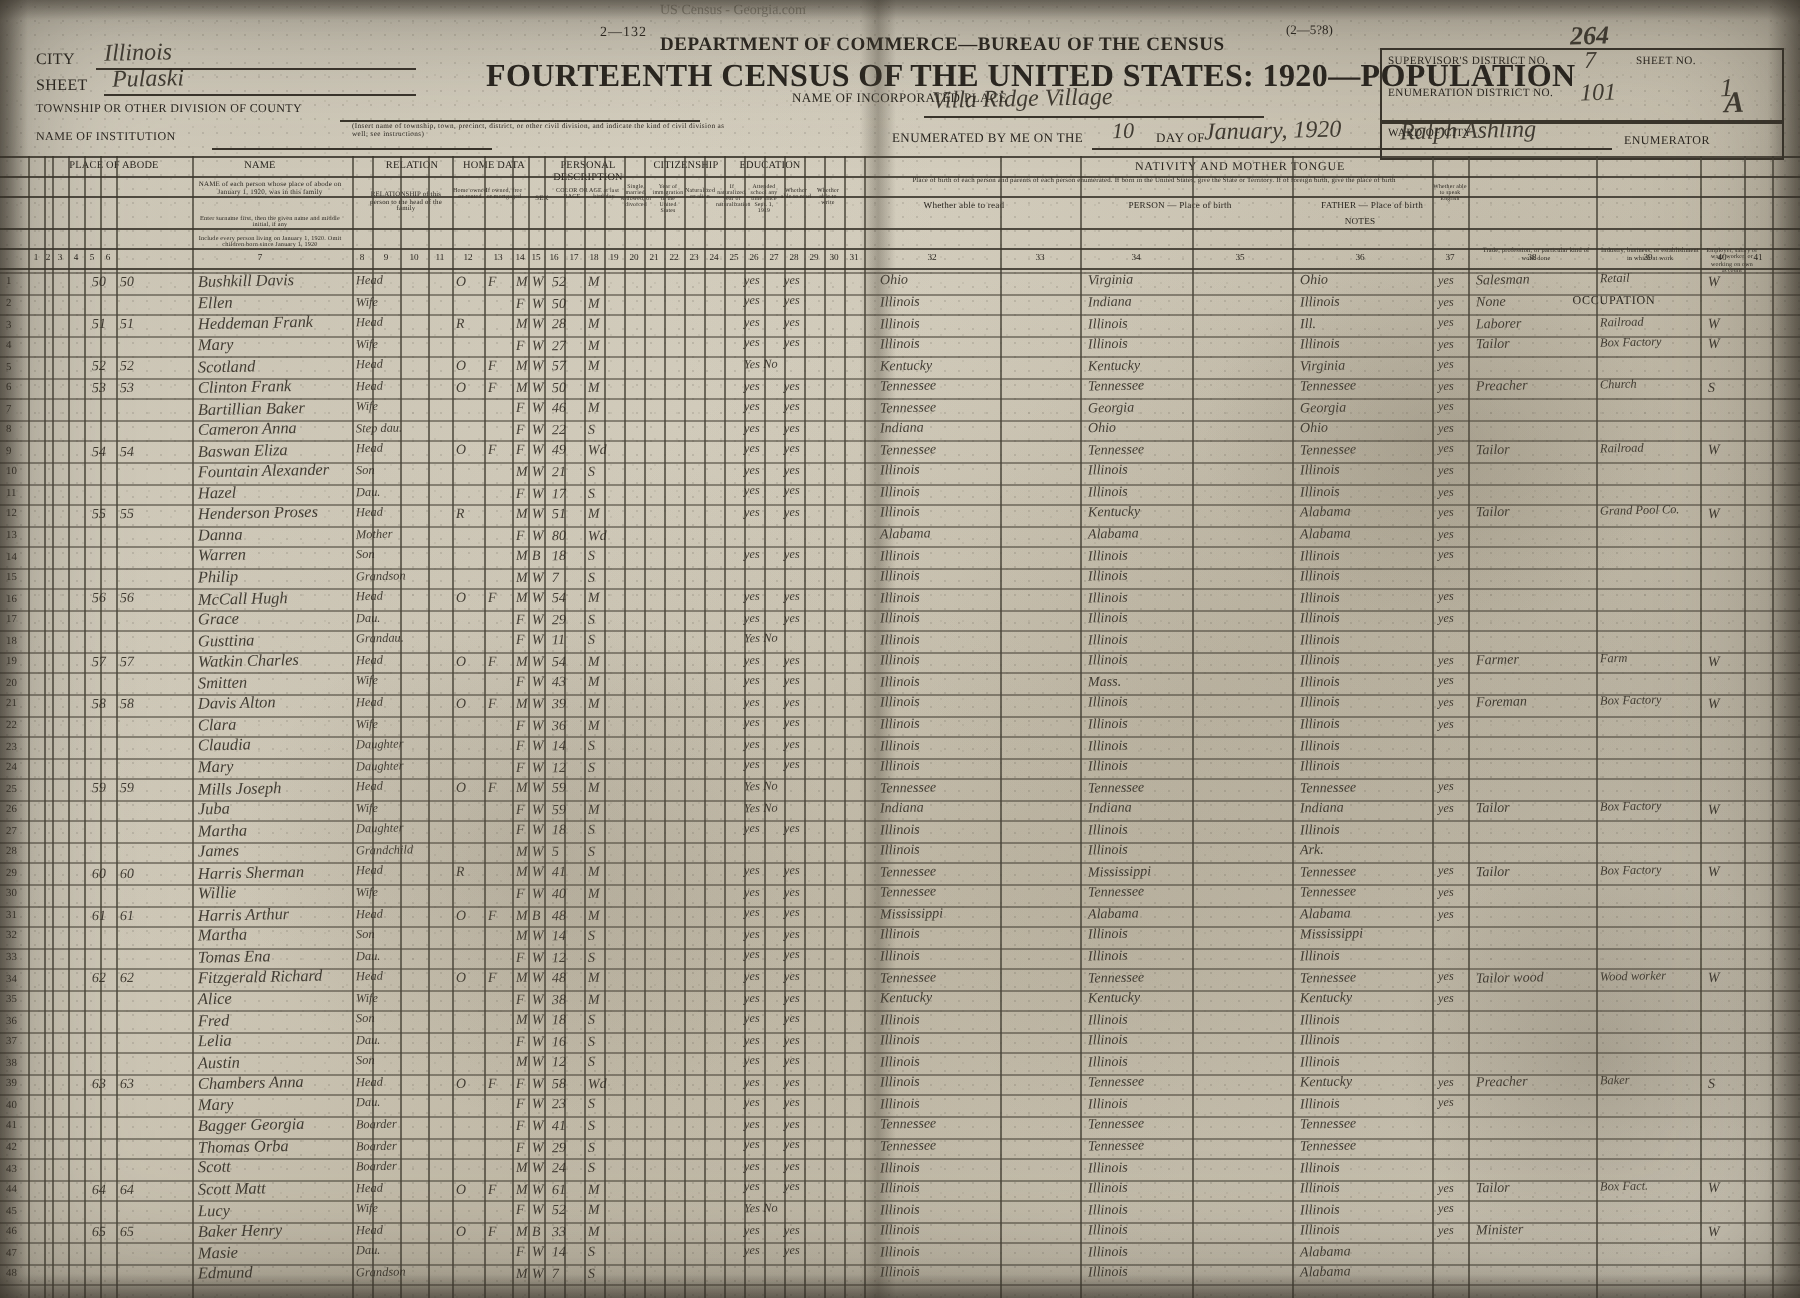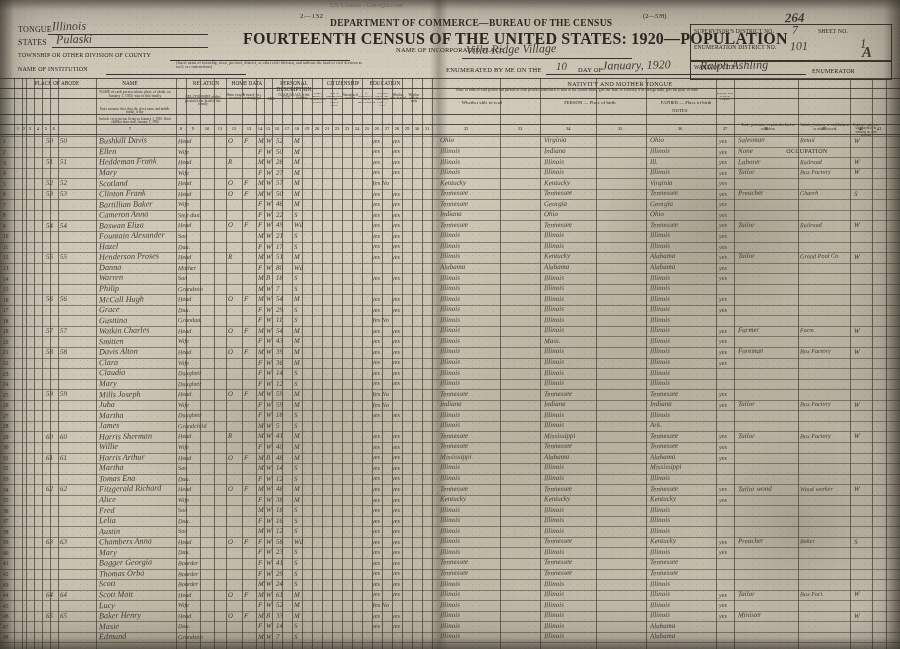--- a/index.html
+++ b/index.html
@@ -81,25 +81,25 @@
   <div id="grain"></div>
   <div id="speckle"></div>
 
   <div class="hdr">
     <div class="formno ink">2—132</div>
     <div class="formno2 ink">(2—5?8)</div>
     <div class="deptline ink">DEPARTMENT OF COMMERCE—BUREAU OF THE CENSUS</div>
     <div class="title ink">FOURTEENTH CENSUS OF THE UNITED STATES: 1920—POPULATION</div>
     <div class="pagenum ink hand">264</div>
 
-    <div class="lbl ink" style="left:18px;top:25px;">TONGUE</div>
+    <div class="lbl ink" style="left:18px;top:25px;">CITY</div>
     <div class="hdrhand hand ink" style="left:52px;top:19px;">Illinois</div>
     <div class="rule" style="left:48px;top:34px;width:160px;"></div>
 
-    <div class="lbl ink" style="left:18px;top:38px;">STATES</div>
+    <div class="lbl ink" style="left:18px;top:38px;">SHEET</div>
     <div class="hdrhand hand ink" style="left:56px;top:32px;">Pulaski</div>
     <div class="rule" style="left:52px;top:47px;width:156px;"></div>
 
     <div class="lbl ink" style="left:18px;top:52px;font-size:6px;">TOWNSHIP OR OTHER DIVISION OF COUNTY</div>
     <div class="rule" style="left:170px;top:60px;width:180px;"></div>
     <div class="lbl ink" style="left:176px;top:62px;font-size:3.6px;width:190px;line-height:1.1;">(Insert name of township, town, precinct, district, or other civil division, and indicate the kind of civil division as well; see instructions)</div>
 
     <div class="lbl ink" style="left:18px;top:66px;font-size:6px;">NAME OF INSTITUTION</div>
     <div class="rule" style="left:106px;top:74px;width:140px;"></div>
 

